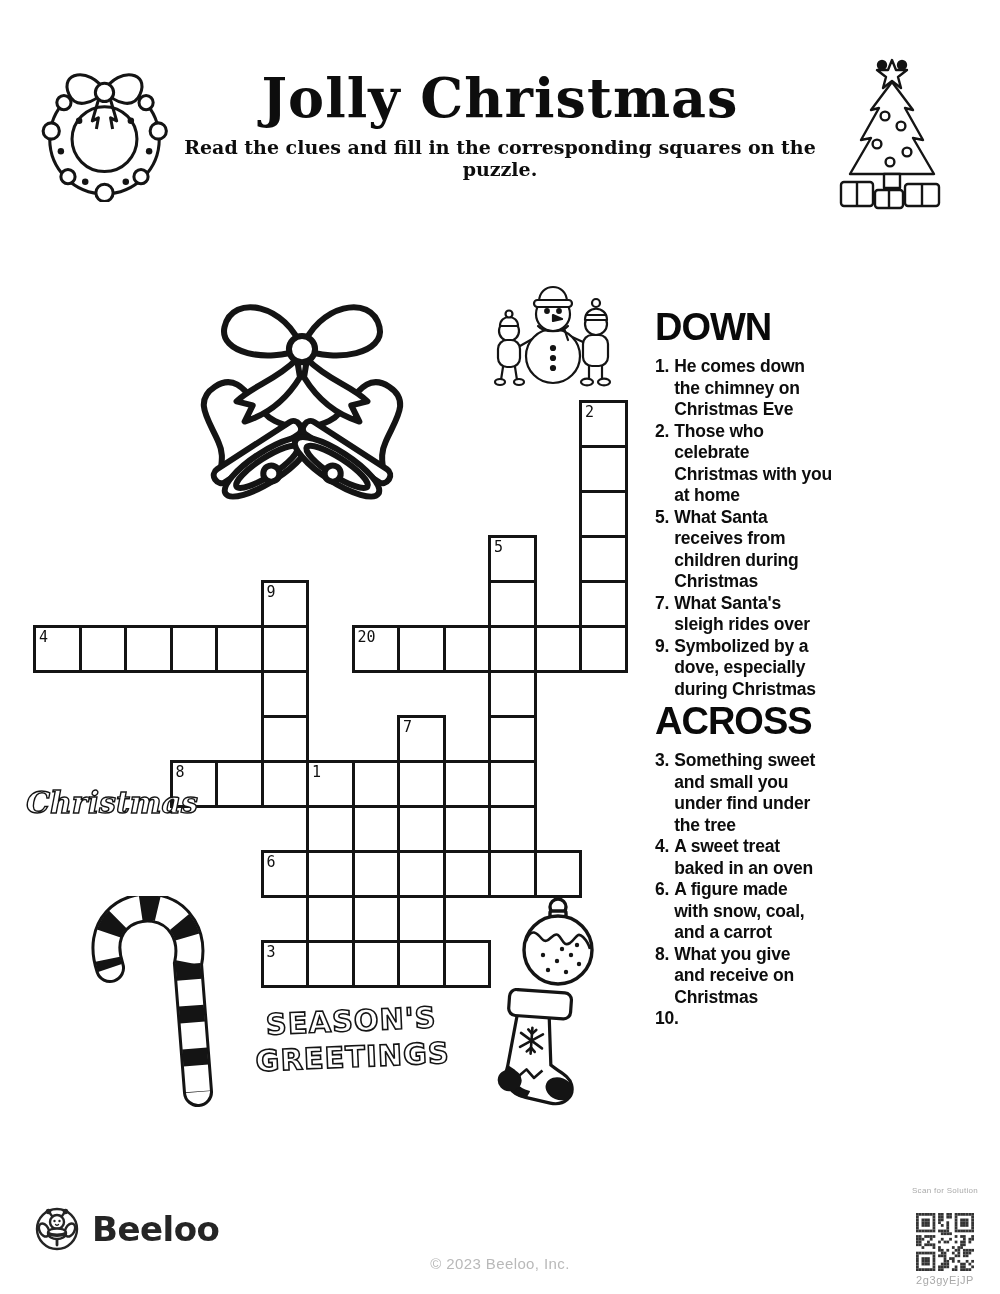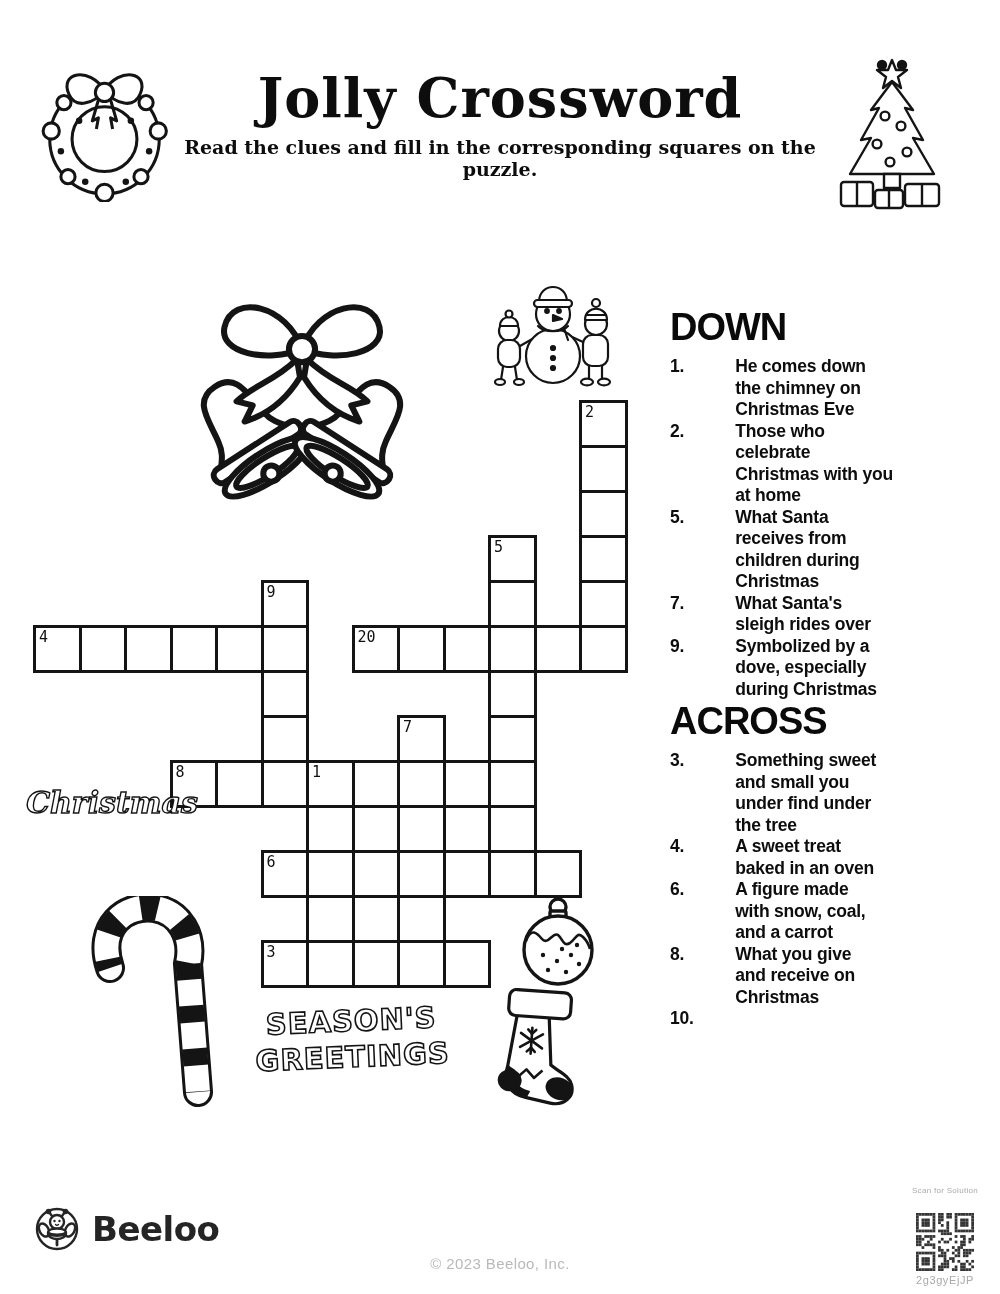--- a/index.html
+++ b/index.html
@@ -21,28 +21,28 @@
 
   
   #grid .cell{
     position:absolute;box-sizing:border-box;background:#fff;border:3px solid #141414;
   }
   #grid .cellnum{
     position:absolute;font-family:"DejaVu Sans Mono",monospace;font-size:15px;line-height:16px;color:#101010;
   }
 
   
-  .clue-section{position:absolute;left:670px;width:235px;}
+  .clue-section{position:absolute;left:655px;width:235px;}
   .clue-heading{
     font-family:"Liberation Sans",sans-serif;font-weight:800;font-size:38px;line-height:42px;
     letter-spacing:-1px;color:#0a0a0a;margin:0 0 8px 0;
   }
   .clue{display:flex;font-weight:700;font-size:17.5px;line-height:21.5px;color:#0d0d0d;letter-spacing:-0.2px;}
   .clue .cnum{flex:0 0 auto;margin-right:5px;white-space:pre;}
-  .clue .ctext{flex:1 1 auto;white-space:pre-line;margin-left:46px;}
+  .clue .ctext{flex:1 1 auto;white-space:pre-line;}
 
   
   .merry{
     position:absolute;left:22px;top:786px;width:180px;text-align:center;
     font-family:"DejaVu Serif",serif;font-style:italic;font-weight:700;
     color:#ffffff;-webkit-text-stroke:1.4px #141414;text-stroke:1.4px #141414;
   }
   .merry .l1{font-size:30px;line-height:30px;}
   .merry .l2{font-size:30px;line-height:34px;}
   .seasons{
@@ -95,21 +95,21 @@
     </g>
     <path d="M67,30 C52,6 22,12 32,34 C38,48 56,44 67,30 Z"></path>
     <path d="M67,30 C82,6 112,12 102,34 C96,48 78,44 67,30 Z"></path>
     <path d="M62,36 L55,60 L61,57 L59,68" fill="none"></path>
     <path d="M72,36 L79,60 L73,57 L75,68" fill="none"></path>
     <circle cx="67" cy="32" r="9"></circle>
   </g>
 </svg>
 
 <div class="title-wrap">
-  <div class="page-title">Jolly Crossword</div>
+  <div class="page-title">Jolly Christmas</div>
   <div class="page-subtitle">Read the clues and fill in the corresponding squares on the puzzle.</div>
 </div>
 
 <svg class="abs" style="left:833px;top:52px;width:118px;height:162px" viewBox="0 0 118 162">
   <g fill="#fff" stroke="#141414" stroke-width="2.4" stroke-linejoin="round">
     <path d="M59,8 L63,18 L74,18 L65,25 L68,36 L59,29 L50,36 L53,25 L44,18 L55,18 Z"></path>
     <path d="M59,30 L80,58 L72,56 L90,88 L80,86 L101,122 L17,122 L38,86 L28,88 L46,56 L38,58 Z"></path>
     <rect x="51" y="122" width="16" height="14"></rect>
     <circle cx="52" cy="64" r="4.4"></circle>
     <circle cx="68" cy="74" r="4.4"></circle>

